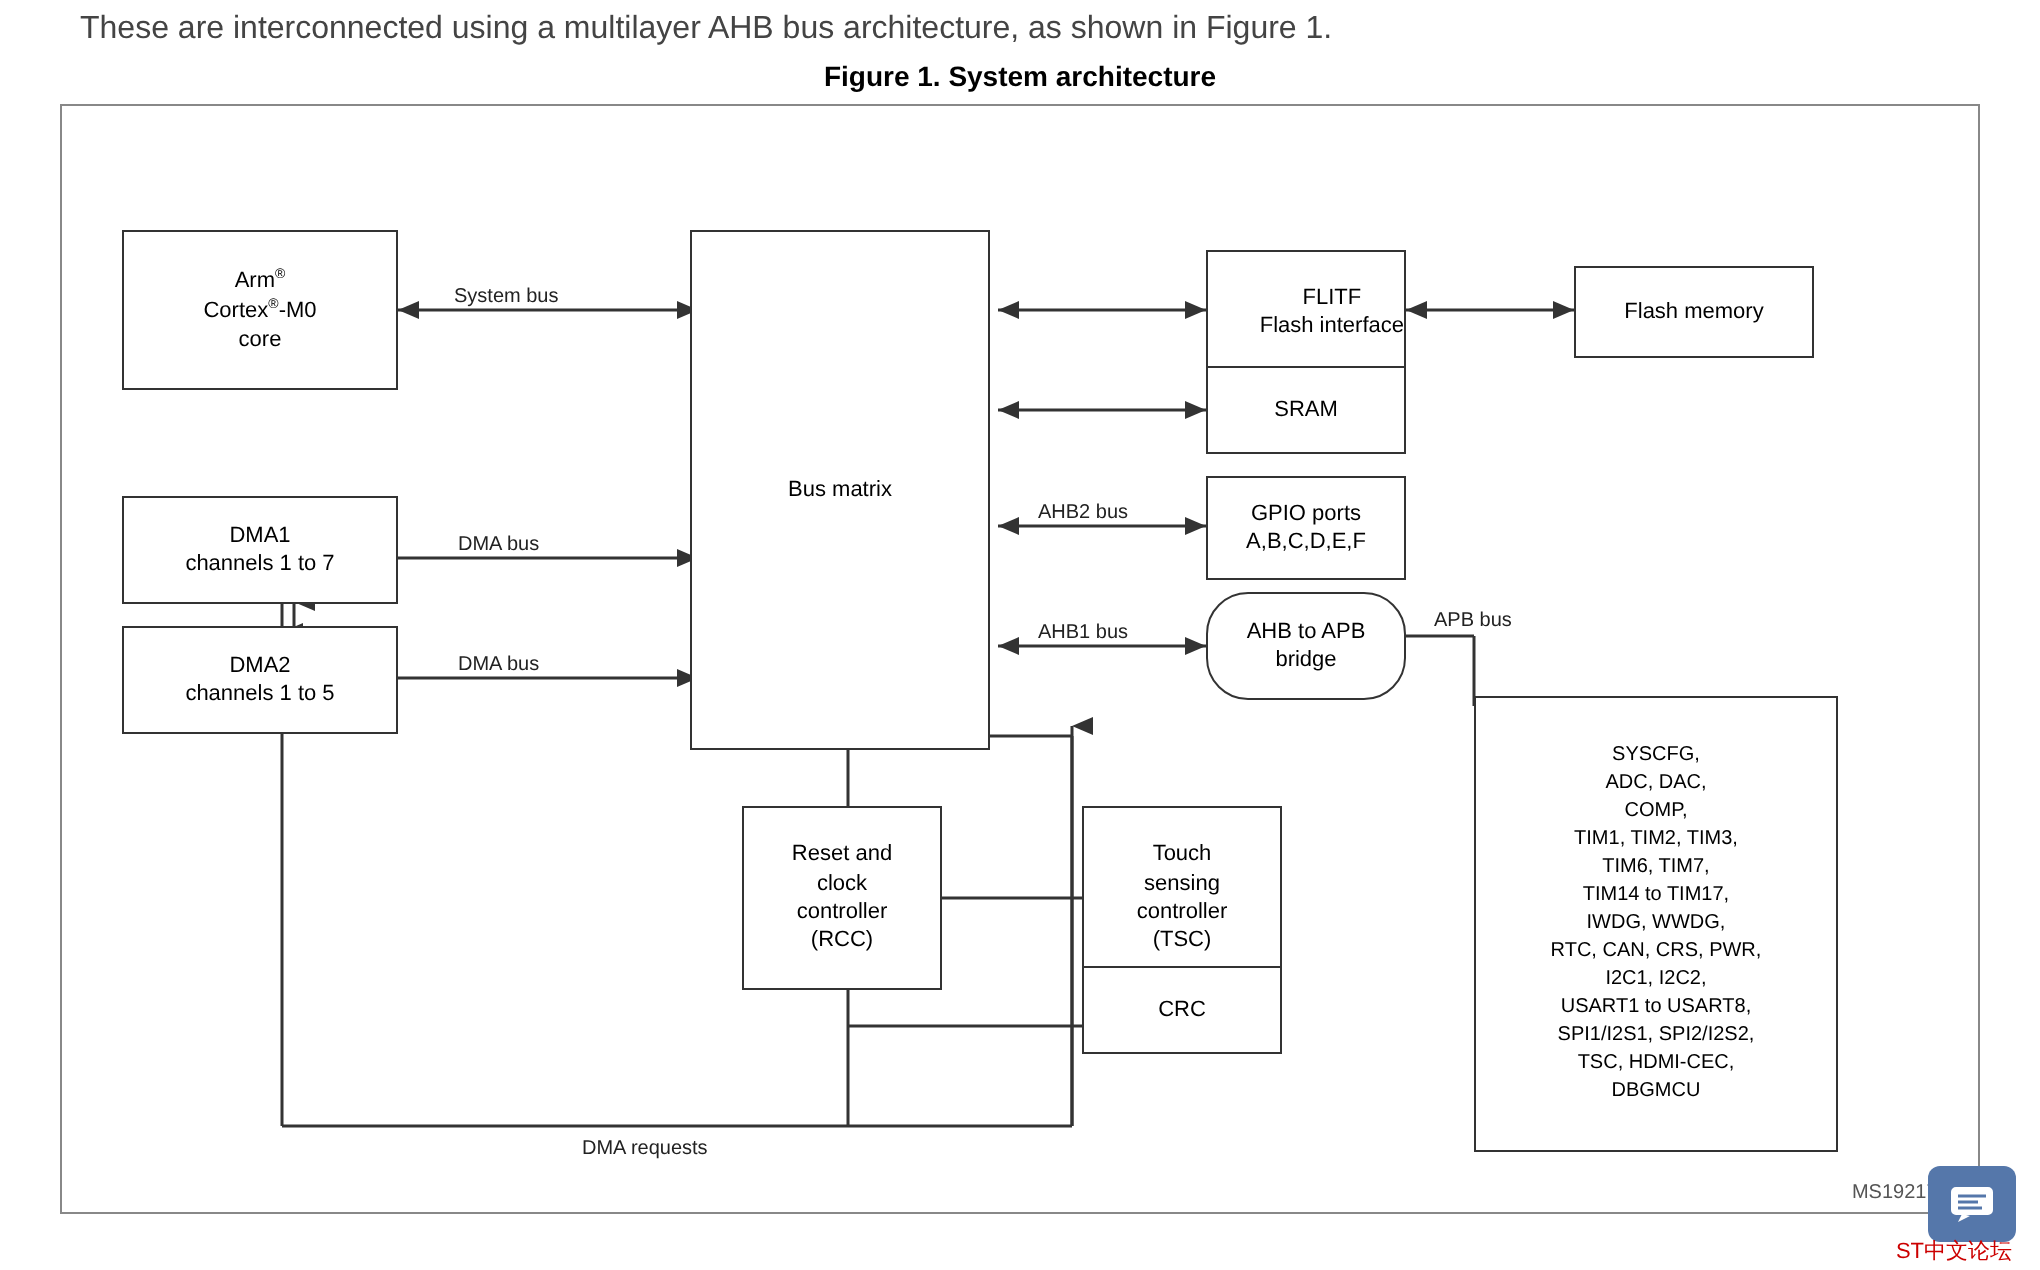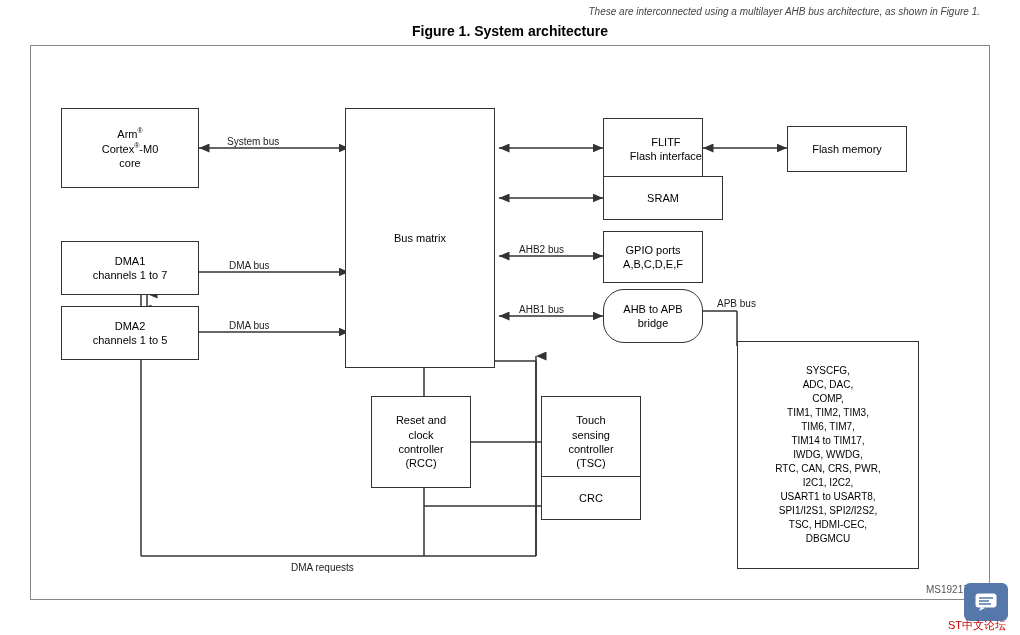--- a/index.html
+++ b/index.html
@@ -12,25 +12,24 @@
       position: relative;
     }
     .page {
       background: #fff;
       width: 1020px;
       height: 635px;
       position: relative;
       padding: 0;
     }
     .top-text {
-      text-align: right;
-      font-size: 10px;
+      text-align: left;
+      font-size: 16px;
       color: #444;
       padding: 6px 40px 2px;
-      font-style: italic;
     }
     .figure-title {
       text-align: center;
       font-size: 14px;
       font-weight: bold;
       margin: 4px 0 6px;
     }
     .diagram-wrapper {
       margin: 0 30px;
       border: 1px solid #888;
@@ -179,21 +178,21 @@
     </div>
 
     <div class="block" style="left:572px; top:72px; width:100px; height:62px;justify-content:flex-end;">
       <span>FLITF<br>Flash interface</span>
     </div>
 
     <div class="block" style="left:756px; top:80px; width:120px; height:46px;">
       <span>Flash memory</span>
     </div>
 
-    <div class="block" style="left:572px; top:130px; width:120px; height:44px;">
+    <div class="block" style="left:572px; top:130px; width:100px; height:44px;">
       <span>SRAM</span>
     </div>
 
     <div class="block" style="left:572px; top:185px; width:100px; height:52px;">
       <span>GPIO ports<br>A,B,C,D,E,F</span>
     </div>
 
     <div class="block" style="left:572px; top:243px; width:100px; height:54px;border-radius:21px;">
       <span>AHB to APB<br>bridge</span>
     </div>

